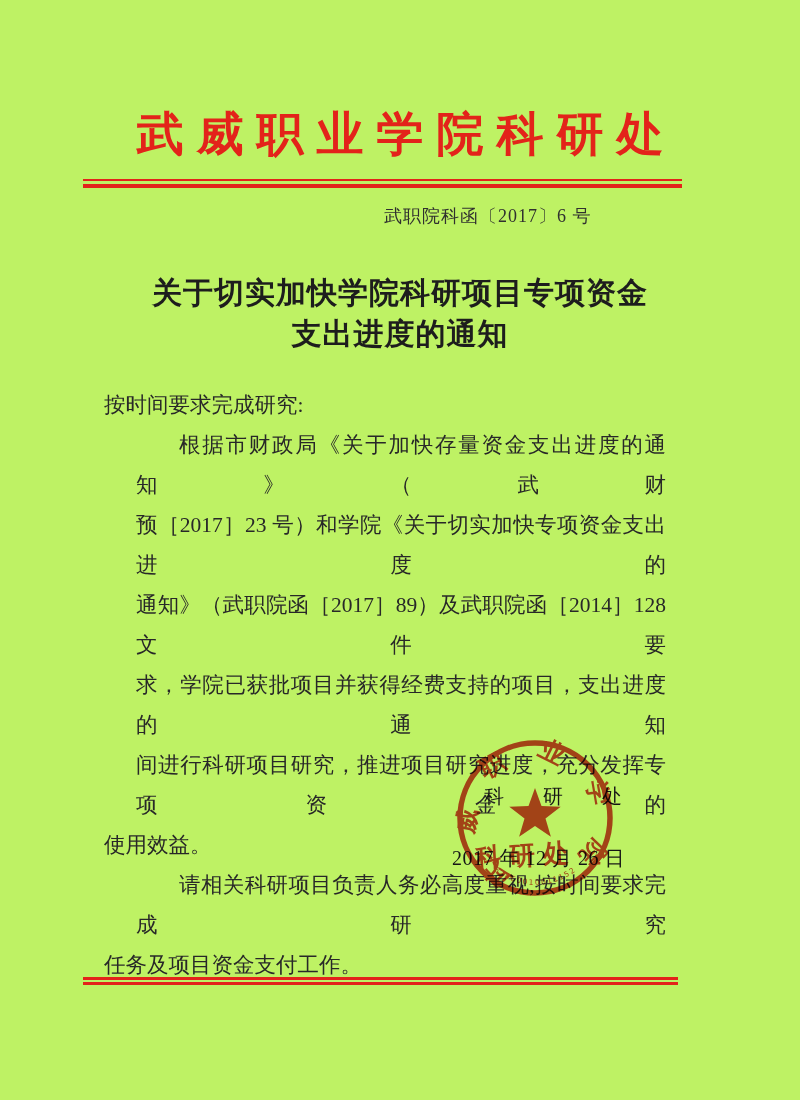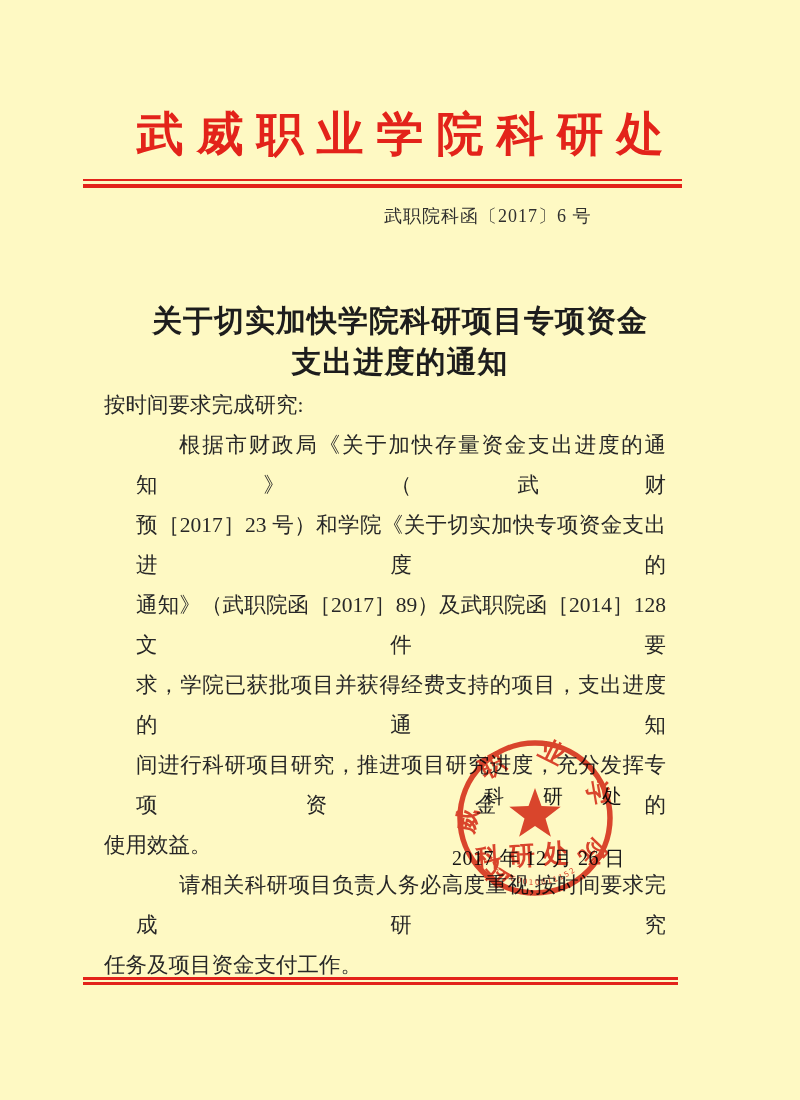--- a/index.html
+++ b/index.html
@@ -1,38 +1,37 @@
 <!DOCTYPE html>
 <html><head>
 <meta charset="utf-8">
 <style>
   html,body{margin:0;padding:0;background:#ffffff;}
   .page{
-    position:relative;width:800px;height:1100px;background:#fef9c3;
+    position:relative;width:800px;height:1100px;background:#bef264;
     overflow:hidden;
     font-family:"Liberation Serif","DejaVu Serif",serif;
   }
   .letterhead{
     position:absolute;top:104px;left:0;width:800px;height:60px;line-height:60px;
     text-align:center;color:#e3231a;font-weight:bold;font-size:47px;
     letter-spacing:13px;text-indent:13px;white-space:nowrap;
   }
   .rule-top{
     position:absolute;left:83px;top:179px;width:599px;height:3px;
     border-top:2.5px solid #e3231a;border-bottom:4px solid #e3231a;
   }
   .doc-number{
     position:absolute;left:384px;top:204px;font-size:18px;color:#30302f;
     white-space:nowrap;letter-spacing:1px;
   }
   .doc-title{
     position:absolute;left:0;top:272px;width:800px;text-align:center;
     font-size:30px;font-weight:bold;color:#1d1d1d;line-height:41px;
     letter-spacing:1px;
-    margin-top:28px;
   }
   .body-block{
     position:absolute;left:104px;top:385px;width:562px;
     font-size:21.5px;color:#282828;line-height:40px;
   }
   .line{white-space:nowrap;}
   .line.fill{white-space:normal;text-align:justify;text-align-last:justify;margin-left:32px;}
   .line.indent{text-indent:2em;}
   .signature{
     position:absolute;left:484px;top:783px;font-size:20px;color:#151515;

